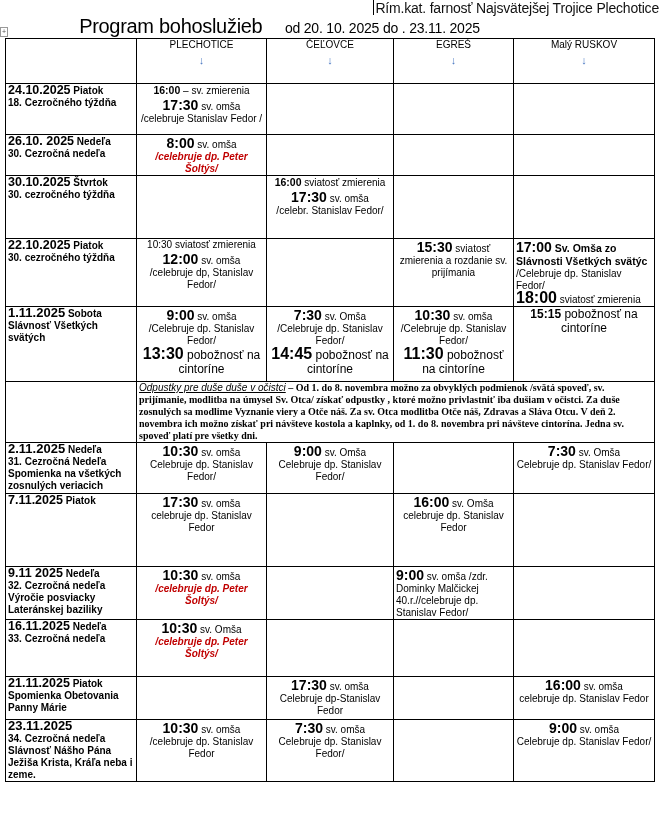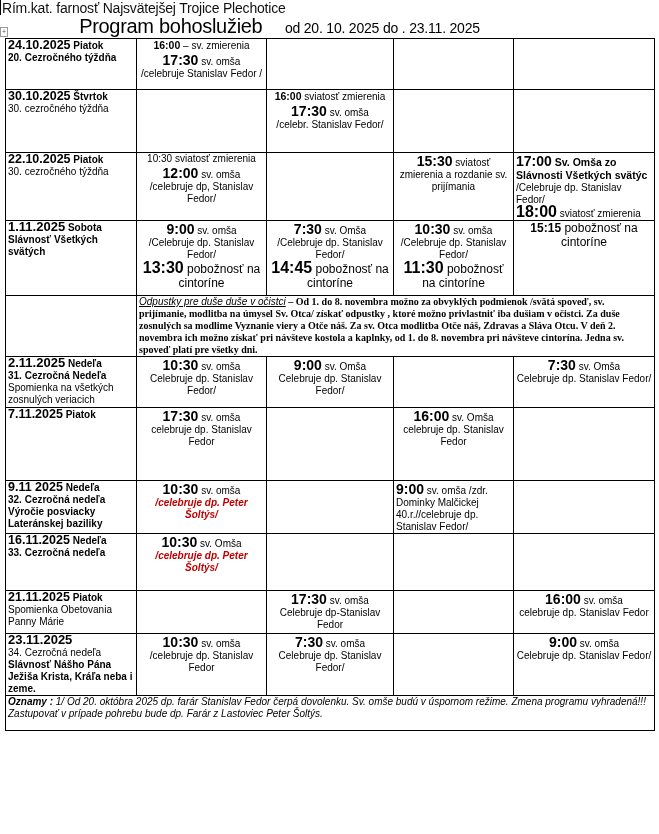--- a/index.html
+++ b/index.html
@@ -1,30 +1,30 @@
 <!DOCTYPE html>
 <html><head>
 <meta charset="utf-8">
 <style>
   html, body { margin:0; padding:0; background:#ffffff; }
   body { width:659px; height:834px; overflow:hidden; position:relative; font-family:"Liberation Sans", sans-serif; color:#000; }
-  .parish { position:absolute; left:0; top:0; width:659px; text-align:left; font-size:14px; line-height:16px; color:#111; letter-spacing:-0.2px; }
+  .parish { position:absolute; left:0; top:0; width:659px; text-align:right; font-size:14px; line-height:16px; color:#111; letter-spacing:-0.2px; }
   .parish .caret { display:inline-block; width:1px; height:15px; background:#000; vertical-align:-2px; margin-right:1px; }
   .title-row { position:absolute; left:0; top:15px; width:559px; text-align:center; white-space:nowrap; }
   .title-main { font-size:20px; letter-spacing:-0.3px; }
   .title-dates { font-size:14px; margin-left:18px; letter-spacing:-0.2px; }
   .move-handle { position:absolute; left:0; top:27px; width:6px; height:8px; border:1px solid #999; font-size:7px; line-height:8px; color:#555; text-align:center; background:#fff; }
   table.sched { position:absolute; left:5px; top:38px; width:649px; border-collapse:collapse; table-layout:fixed; }
   table.sched td { border:1.5px solid #000; vertical-align:top; padding:0 2px; font-size:10px; line-height:12px; }
   col.c0 { width:131px; } col.c1 { width:130px; } col.c2 { width:127px; } col.c3 { width:120px; } col.c4 { width:141px; }
   .hdr td { height:44px; text-align:center; font-size:16px; line-height:18px; padding-top:2px; }
   .arrow { display:block; color:#4a78c2; font-size:11px; line-height:12px; margin-top:3px; }
   .date-cell { font-weight:bold; font-size:12px; line-height:14px; padding-left:1px; }
   .date-cell .d { font-size:12.5px; }
-  .date-cell .sub { font-weight:normal;margin-top:32px; }
+  .date-cell .sub { font-weight:bold;margin-top:32px; }
   .date-cell .subb { font-weight:bold; }
   .date-cell .sm { font-size:10px; font-weight:bold; }
   .date-big { font-size:13px !important; }
   .ev { text-align:center; font-size:10px; line-height:12px; }
   .ev .t { font-weight:bold; font-size:14px; line-height:16px; }
   .ev .ts { font-weight:bold; font-size:10.5px; }
   .ev .tm { font-weight:bold; font-size:16px; }
   .ev .big { font-size:12px; line-height:14px; }
   .red { color:#c00000; font-style:italic; font-weight:bold; }
   .left { text-align:left; }
@@ -45,26 +45,43 @@
 
 <table class="sched" id="sched">
   <colgroup>
       <col class="c0">
       <col class="c1">
       <col class="c2">
       <col class="c3">
       <col class="c4">
     </colgroup>
   <tbody id="sched-body">
+    <tr class="hdr">
+      <td></td>
+      <td><span>PLECHOTICE</span><span class="arrow">↓</span></td>
+      <td><span>ČEĽOVCE</span><span class="arrow">↓</span></td>
+      <td><span>EGREŠ</span><span class="arrow">↓</span></td>
+      <td><span>Malý RUSKOV</span><span class="arrow">↓</span></td>
+    </tr>
   <tr>
-        <td class="date-cell" style="height: 50px;"><span class="d">24.10.2025</span> <span>Piatok</span><br><span class="subb">20. Cezročného týždňa</span></td>
+        <td class="date-cell" style="height: 50px;"><span class="d">24.10.2025</span> <span>Piatok</span><br><span class="subb">18. Cezročného týždňa</span></td>
         <td class="ev">
           <div><span class="ts">16:00</span><span> – sv. zmierenia</span></div>
           <div><span class="t">17:30</span><span> sv. omša</span></div>
           <div>/celebruje Stanislav Fedor /</div>
+        </td>
+        <td class="ev"></td>
+        <td class="ev"></td>
+        <td class="ev"></td>
+      </tr>
+      <tr>
+        <td class="date-cell" style="height: 40px;"><span class="d">26.10. 2025</span> <span>Nedeľa</span><br><span class="subb">30. Cezročná nedeľa</span></td>
+        <td class="ev">
+          <div><span class="t">8:00</span><span> sv. omša</span></div>
+          <div class="red">/celebruje dp. Peter Šoltýs/</div>
         </td>
         <td class="ev"></td>
         <td class="ev"></td>
         <td class="ev"></td>
       </tr>
       <tr>
         <td class="date-cell" style="height: 62px;"><span class="d">30.10.2025</span> <span>Štvrtok</span><br><span class="sub">30. cezročného týždňa</span></td>
         <td class="ev"></td>
         <td class="ev">
           <div><span class="ts">16:00</span><span> sviatosť zmierenia</span></div>
@@ -188,18 +205,15 @@
         </td>
         <td class="ev">
           <div><span class="t">7:30</span><span> sv. omša</span></div>
           <div>Celebruje dp. Stanislav Fedor/</div>
         </td>
         <td class="ev"></td>
         <td class="ev">
           <div><span class="t">9:00</span><span> sv. omša</span></div>
           <div>Celebruje dp. Stanislav Fedor/</div>
         </td>
-      </tr>
-      <tr>
-        <td class="oznamy" colspan="5"><b>Oznamy :</b><span> 1/  Od 20. októbra 2025 dp. farár Stanislav Fedor čerpá dovolenku. Sv. omše budú v úspornom režime. Zmena programu vyhradená!!! Zastupovať v prípade pohrebu bude dp. Farár z Lastoviec Peter Šoltýs.</span></td>
       </tr>
     </tbody>
 </table>
 
 </body></html>

